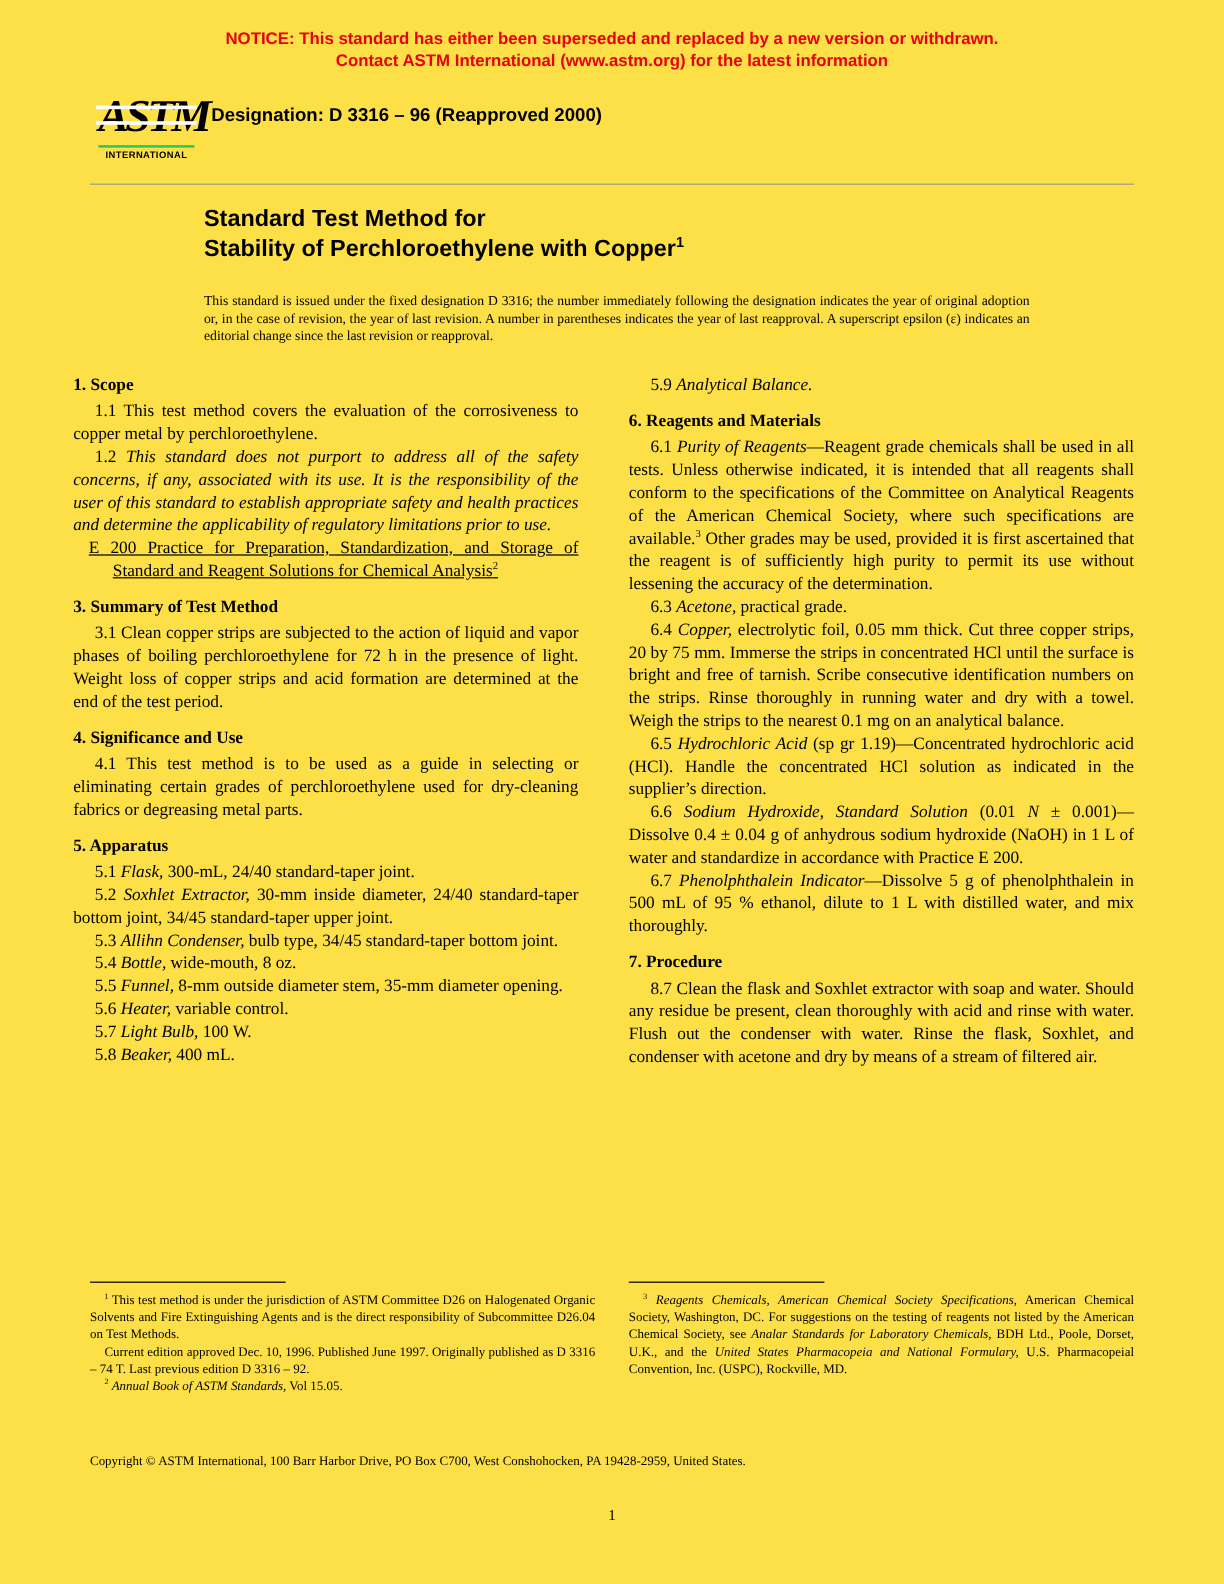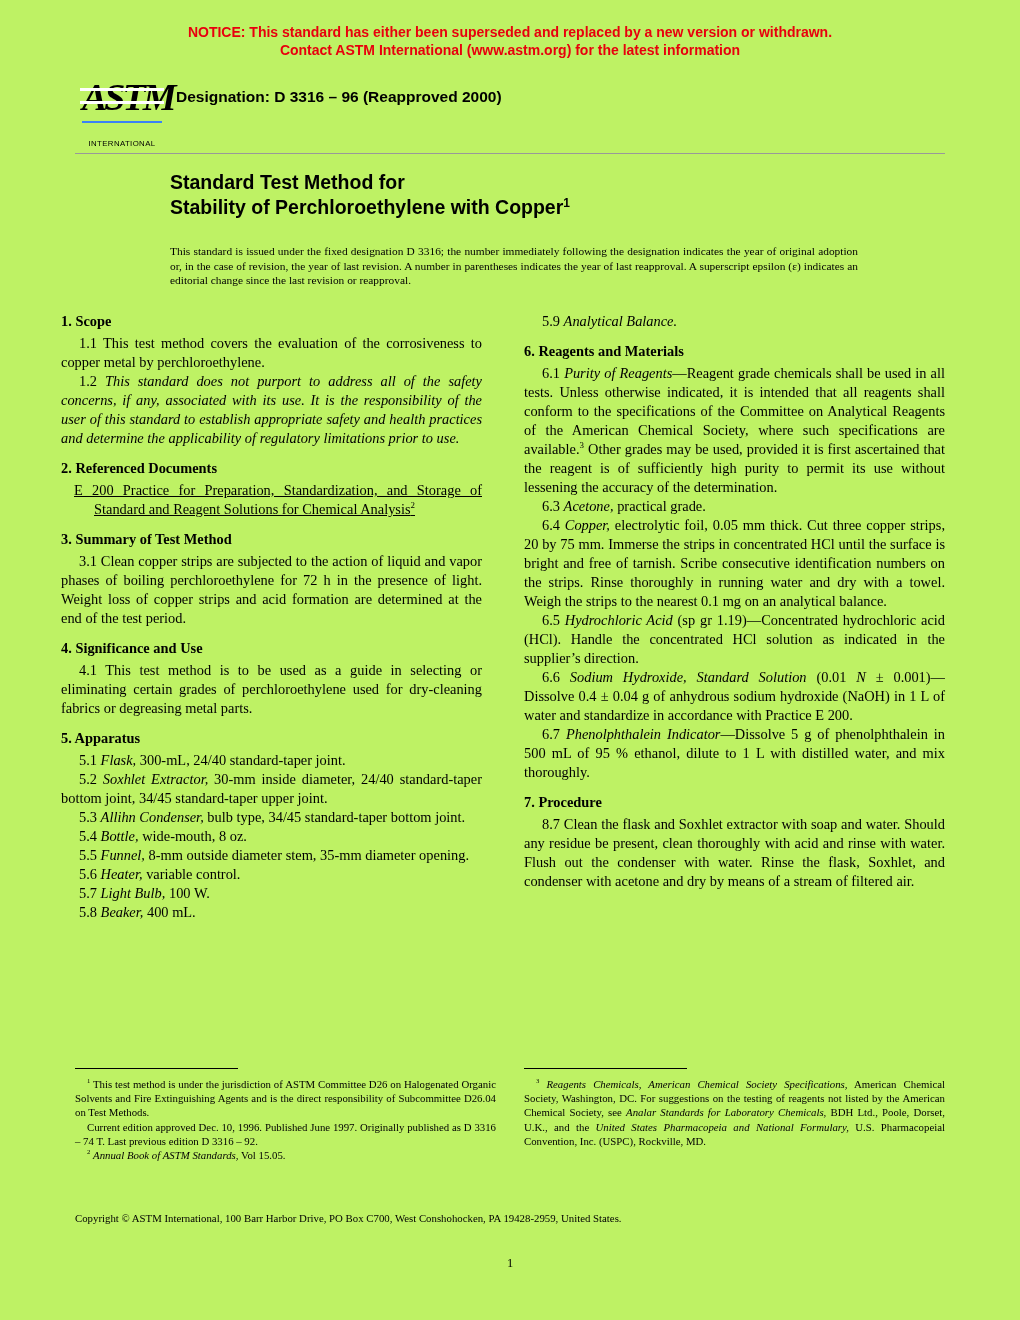--- a/index.html
+++ b/index.html
@@ -1,36 +1,36 @@
 <!DOCTYPE html>
 <html><head>
 <meta charset="utf-8">
 <style>
   * { box-sizing: border-box; }
   html, body { margin: 0; padding: 0; background: #ffffff; }
   .page {
-    position: relative; width: 1020px; height: 1320px; background: #bef264;
+    position: relative; width: 1020px; height: 1320px; background: #fde047;
     font-family: "Liberation Serif", serif; color: #000; overflow: hidden;
   }
   .notice {
     position: absolute; top: 24px; left: 0; width: 100%; text-align: center;
     font-family: "Liberation Sans", sans-serif; font-weight: bold;
     font-size: 14px; line-height: 17.5px;
   }
   .logo { position: absolute; left: 82px; top: 74px; width: 80px; text-align: center; }
   .logo-astm {
     font-family: "Liberation Serif", serif; font-weight: bold; font-style: italic;
     font-size: 38px; line-height: 46px; letter-spacing: -3px;
   }
   .logo-stripe { position: absolute; left: -2px; right: -2px; height: 3px; background: #fff; z-index: 2; }
   .stripe-1 { top: 14px; }
   .stripe-2 { top: 27px; }
   .logo-intl {
-    font-family: "Liberation Sans", sans-serif; font-weight: normal; font-size: 7.8px;
-    letter-spacing: 0.4px; border-top: 2px solid #3b82f6; padding-top: 16px; margin-top: 1px;
+    font-family: "Liberation Sans", sans-serif; font-weight: bold; font-size: 7.8px;
+    letter-spacing: 0.4px; border-top: 2px solid #22c55e; padding-top: 2px; margin-top: 1px;
   }
   .designation {
     position: absolute; left: 176px; top: 88px;
     font-family: "Liberation Sans", sans-serif; font-weight: bold; font-size: 15.5px;
   }
   .header-rule { position: absolute; left: 75px; top: 153px; width: 870px; border-top: 1px solid #999; }
   .title {
     position: absolute; left: 170px; top: 170px;
     font-family: "Liberation Sans", sans-serif; font-weight: bold;
     font-size: 19.5px; line-height: 25px;
@@ -83,21 +83,20 @@
     <div><span>Stability of Perchloroethylene with Copper</span><sup>1</sup></div>
   </div>
 
   <div class="issued">This standard is issued under the fixed designation D 3316; the number immediately following the designation indicates the year of original adoption or, in the case of revision, the year of last revision. A number in parentheses indicates the year of last reapproval. A superscript epsilon (ε) indicates an editorial change since the last revision or reapproval.</div>
 
   <div class="col col-left">
     <h2 class="sec-head">1. Scope</h2>
     <p class="body-p"><span>1.1 This test method covers the evaluation of the corrosiveness to copper metal by perchloroethylene.</span></p>
     <p class="body-p"><span>1.2 </span><span class="it">This standard does not purport to address all of the safety concerns, if any, associated with its use. It is the responsibility of the user of this standard to establish appropriate safety and health practices and determine the applicability of regulatory limitations prior to use.</span></p>
 
-    <h2 class="sec-head">2. Referenced Documents</h2>
     <p class="hang"><span>E 200 Practice for Preparation, Standardization, and Storage of Standard and Reagent Solutions for Chemical Analysis</span><sup>2</sup></p>
 
     <h2 class="sec-head">3. Summary of Test Method</h2>
     <p class="body-p"><span>3.1 Clean copper strips are subjected to the action of liquid and vapor phases of boiling perchloroethylene for 72 h in the presence of light. Weight loss of copper strips and acid formation are determined at the end of the test period.</span></p>
 
     <h2 class="sec-head">4. Significance and Use</h2>
     <p class="body-p"><span>4.1 This test method is to be used as a guide in selecting or eliminating certain grades of perchloroethylene used for dry-cleaning fabrics or degreasing metal parts.</span></p>
 
     <h2 class="sec-head">5. Apparatus</h2>
     <p class="body-p"><span>5.1 </span><span class="it">Flask,</span><span> 300-mL, 24/40 standard-taper joint.</span></p>

